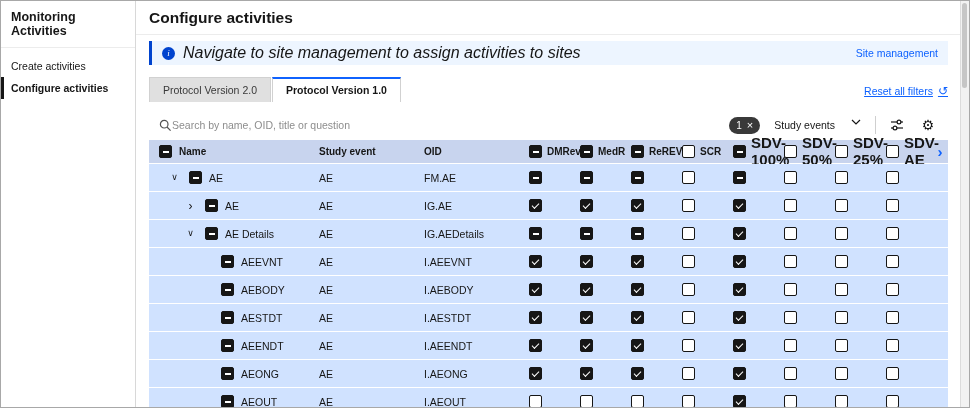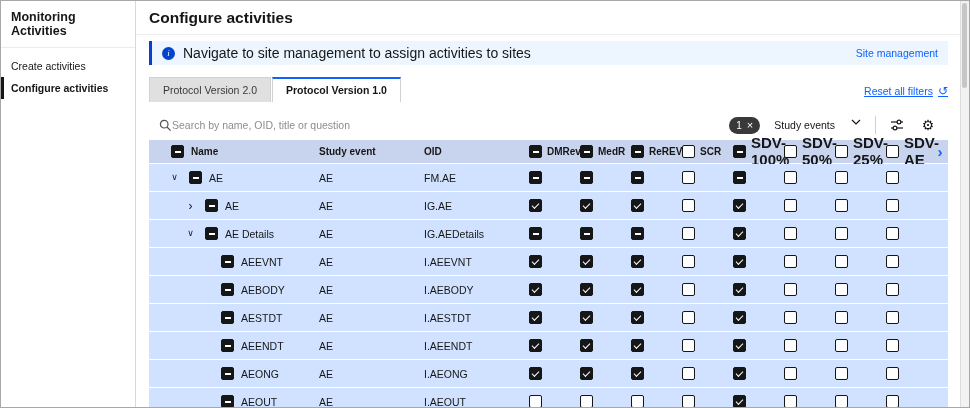--- a/index.html
+++ b/index.html
@@ -15,21 +15,21 @@
   .sb-item.active{font-weight:bold;border-left:3px solid #161616;padding-left:7px;}
 
   
   .main{flex:1;min-width:0;display:flex;flex-direction:column;}
   .page-header{padding:8px 12px 7px 13px;border-bottom:1px solid #ececec;}
   .page-title{font-size:15.5px;font-weight:bold;}
   .content{flex:1;display:flex;flex-direction:column;padding:6px 12px 0 13px;min-height:0;}
 
   .banner{display:flex;align-items:center;height:24px;background:#edf5ff;border-left:3px solid #0043ce;padding:0 10px;gap:8px;flex:none;}
   .info-icon{width:13px;height:13px;border-radius:50%;background:#0043ce;color:#fff;font-size:9px;display:flex;align-items:center;justify-content:center;font-family:"Liberation Serif",serif;font-style:italic;flex:none;}
-  .banner-text{font-size:14px;}
+  .banner-text{font-size:16px;font-style:italic;}
   .banner-link{margin-left:auto;font-size:10.5px;color:#0f62fe;cursor:pointer;text-decoration:none;}
 
   .tabs-row{display:flex;align-items:flex-end;margin-top:12px;flex:none;}
   .tabs{display:flex;gap:1px;}
   .tab{font-size:10.5px;color:#393939;background:#e0e0e0;padding:6px 13px;border:1px solid #d1d1d1;border-bottom:none;cursor:pointer;white-space:nowrap;}
   .tab.active{background:#fff;color:#161616;font-weight:bold;border-top:2px solid #0f62fe;padding-top:5px;}
   .reset-link{margin-left:auto;display:flex;align-items:center;gap:5px;font-size:10.5px;color:#0f62fe;cursor:pointer;padding-bottom:5px;text-decoration:underline;}
   .reset-icon{font-size:12px;line-height:1;}
 
   
@@ -140,21 +140,21 @@
                 <circle cx="9" cy="4" r="1.9" fill="#fff" stroke="#161616" stroke-width="1.2"></circle>
                 <line x1="1" y1="10" x2="13" y2="10" stroke="#161616" stroke-width="1.2"></line>
                 <circle cx="5" cy="10" r="1.9" fill="#fff" stroke="#161616" stroke-width="1.2"></circle>
               </svg>
             </div>
             <div class="icon-btn">⚙</div>
           </div>
         </div>
 
         <div class="thead-row">
-            <div class="cell col-name" style="padding-left: 22px;">
+            <div class="cell col-name" style="padding-left: 10px;">
               <div class="cb indeterminate"></div>
               <span class="hlabel">Name</span>
             </div>
             <div class="cell col-study">
               <span class="hlabel">Study event</span>
             </div>
             <div class="cell col-oid">
               <span class="hlabel">OID</span>
             </div>
             <div class="cell col-act">

